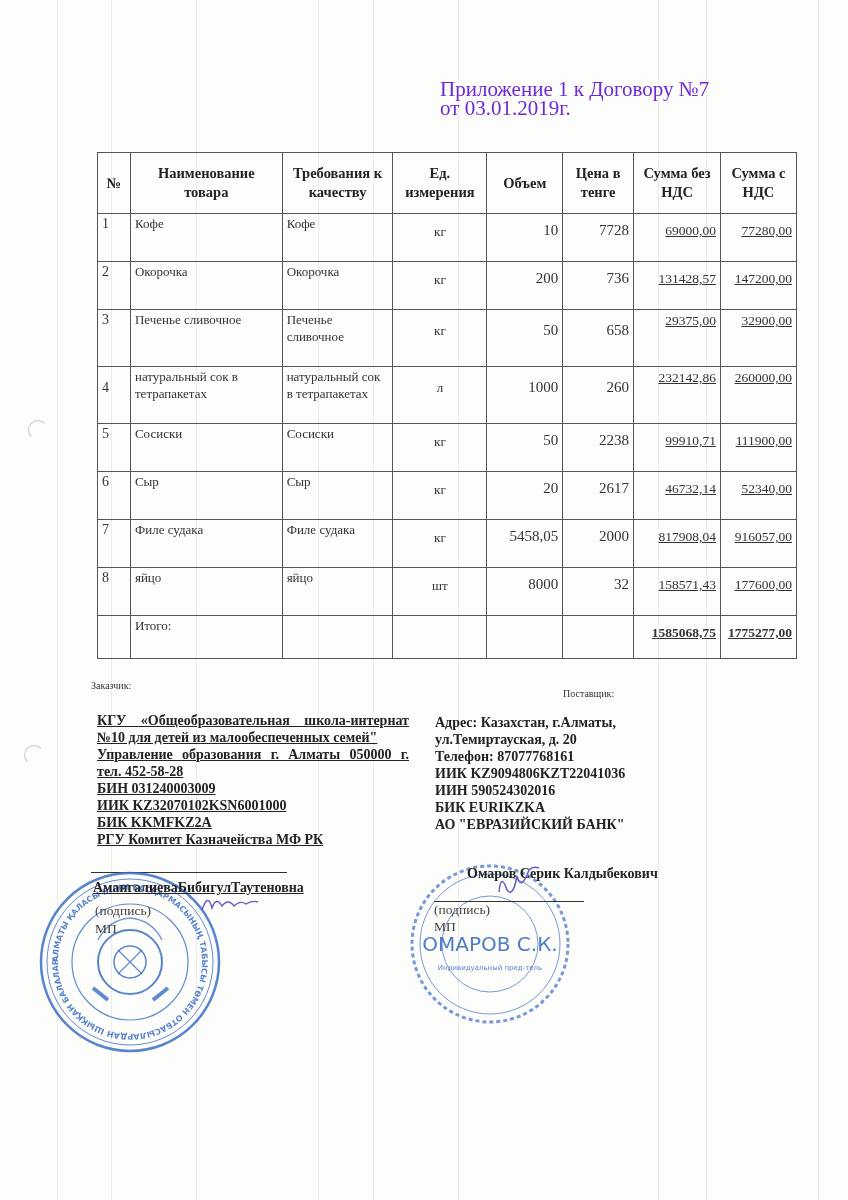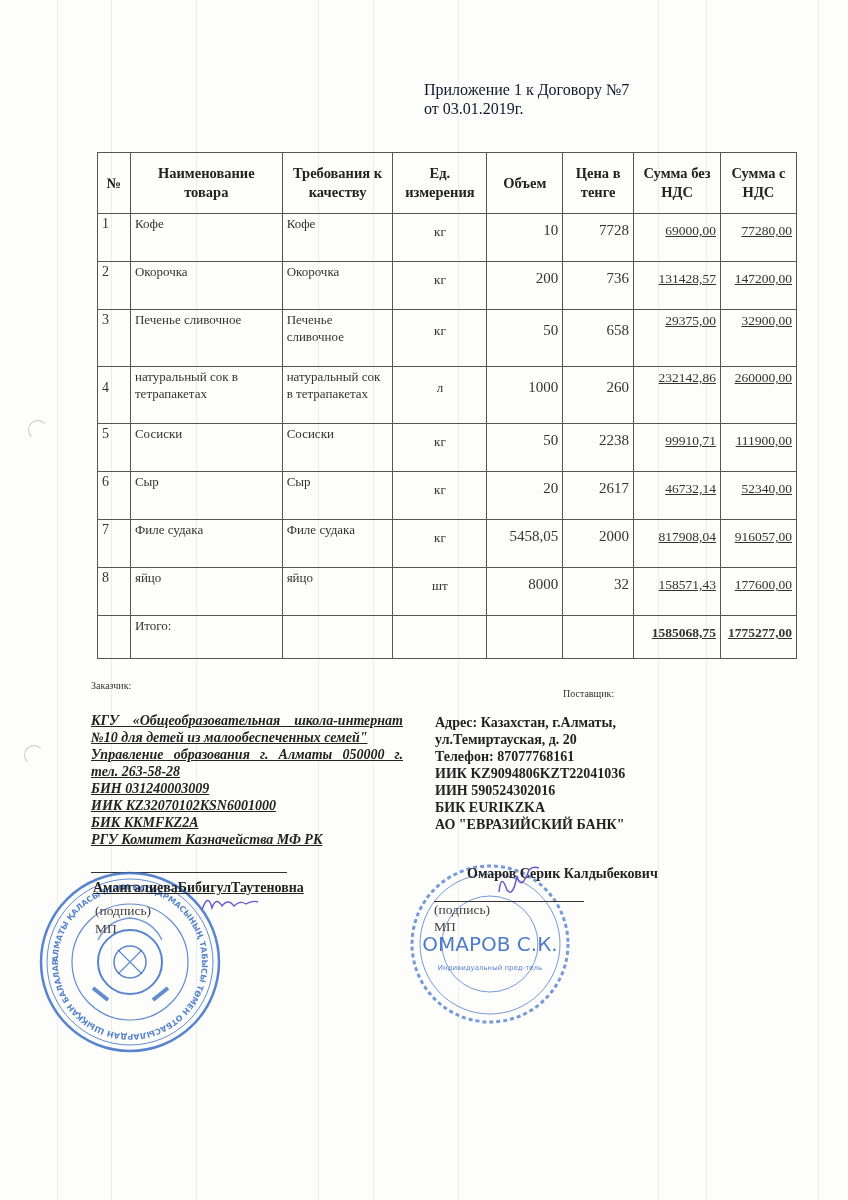--- a/index.html
+++ b/index.html
@@ -4,22 +4,22 @@
 <style>
   html, body { margin: 0; padding: 0; }
   body {
     width: 848px; height: 1200px; position: relative; overflow: hidden;
     background: #fdfdfc;
     font-family: "Liberation Serif", "DejaVu Serif", serif;
     color: #2a2a2a;
   }
   .scanline { position: absolute; top: 0; bottom: 0; width: 1px; background: rgba(160,160,160,0.18); }
   .header {
-    position: absolute; left: 424px; top: 80px;
-    font-size: 16px; line-height: 19px; color: #0f172a;
+    position: absolute; left: 440px; top: 80px;
+    font-size: 21px; line-height: 19px; color: #6d28d9;
   }
   table.items {
     position: absolute; left: 97px; top: 152px;
     border-collapse: collapse; width: 700px;
     font-size: 13px; color: #333;
   }
   table.items th, table.items td {
     border: 1px solid #555; padding: 1px 4px; vertical-align: top;
   }
   table.items th {
@@ -33,21 +33,21 @@
   td.unit { text-align: center; padding-top: 9px !important; font-size: 13px; }
   td.vol, td.price { text-align: right; font-size: 15px; padding-top: 8px !important; }
   td.sum { text-align: right; font-size: 13.5px; text-decoration: underline; padding-top: 8px !important; }
   tr.tall td.sum { padding-top: 2px !important; }
   tr.tall td.vol, tr.tall td.price, tr.tall td.unit { padding-top: 12px !important; }
   td.sum.bold { font-weight: bold; font-family: Liberation Serif, serif; }
   .label { position: absolute; font-size: 10px; color: #333; }
   .block {
     position: absolute; font-weight: bold; font-size: 14px; line-height: 17px; color: #222;
   }
-  .block.left { left: 91px; top: 712px; width: 312px; font-style: italic; }
+  .block.left { left: 97px; top: 712px; width: 312px; }
   .block.left .ln { text-decoration: underline; }
   .block.left .just { text-align: justify; text-align-last: justify; }
   .block.right { left: 435px; top: 714px; width: 320px; }
   .sign-name { position: absolute; font-weight: bold; font-size: 14px; color: #222; }
   .sign-line { position: absolute; height: 1px; background: #333; }
   .small { position: absolute; font-size: 13.5px; color: #404040; }
   .stamp { position: absolute; }
   .margin-mark { position: absolute; width: 18px; height: 18px; border: 1px solid #c8c8c8; border-radius: 50%; border-bottom-color: transparent; border-right-color: transparent; }
 </style>
 </head>
@@ -186,21 +186,21 @@
       <td class="sum bold" style="padding-top:4px">1775277,00</td>
     </tr>
   </tbody>
 </table>
 
 <div class="label" style="left:91px; top:680px;">Заказчик:</div>
 <div class="block left">
   <div class="ln just">КГУ «Общеобразовательная школа-интернат</div>
   <div class="ln">№10 для детей из малообеспеченных семей"</div>
   <div class="ln just">Управление образования г. Алматы 050000 г.</div>
-  <div class="ln">тел. 263-58-28</div>
+  <div class="ln">тел. 452-58-28</div>
   <div class="ln">БИН 031240003009</div>
   <div class="ln">ИИК KZ32070102KSN6001000</div>
   <div class="ln">БИК  KKMFKZ2A</div>
   <div class="ln">РГУ Комитет Казначейства МФ РК</div>
 </div>
 
 <div class="sign-line" style="left:91px; top:872px; width:196px;"></div>
 
 <svg class="stamp" style="left:38px; top:870px;" width="185" height="185" viewBox="0 0 185 185">
   <circle cx="92" cy="92" r="89" fill="none" stroke="#3b6fc4" stroke-width="2.5" opacity="0.85"></circle>

